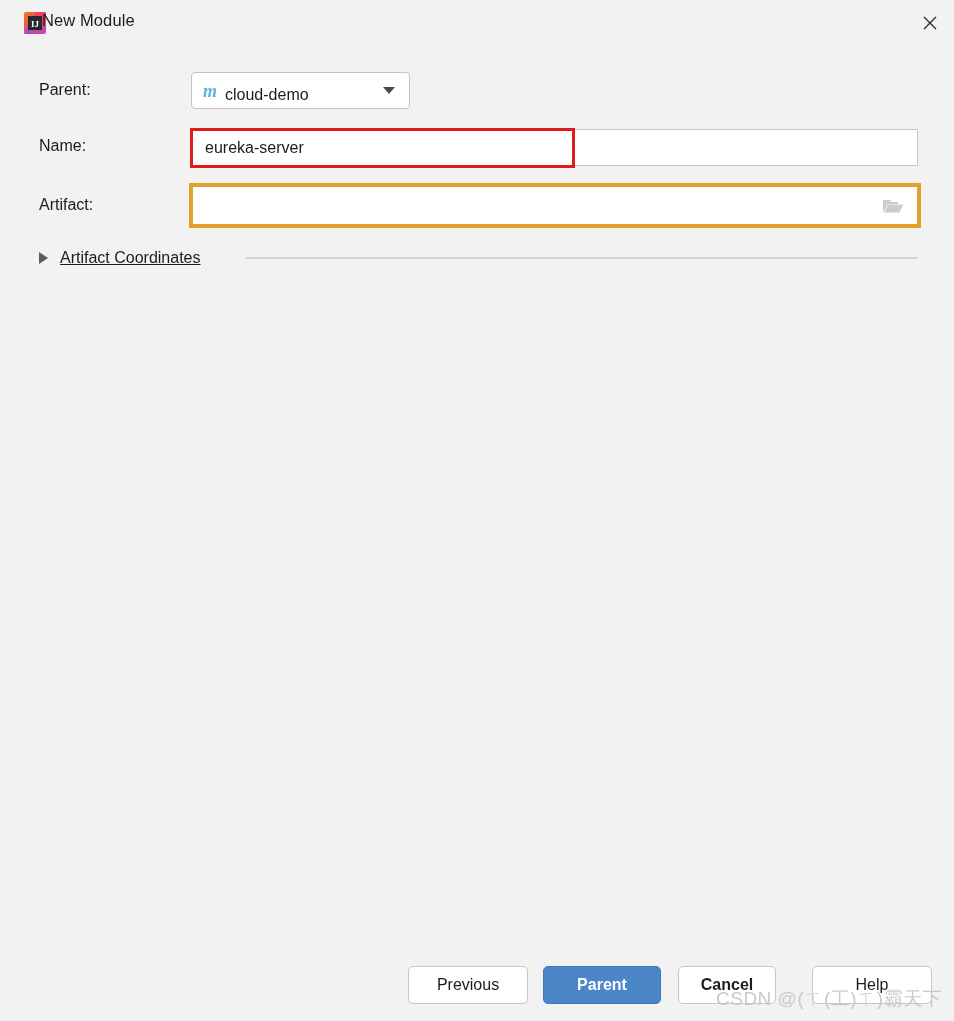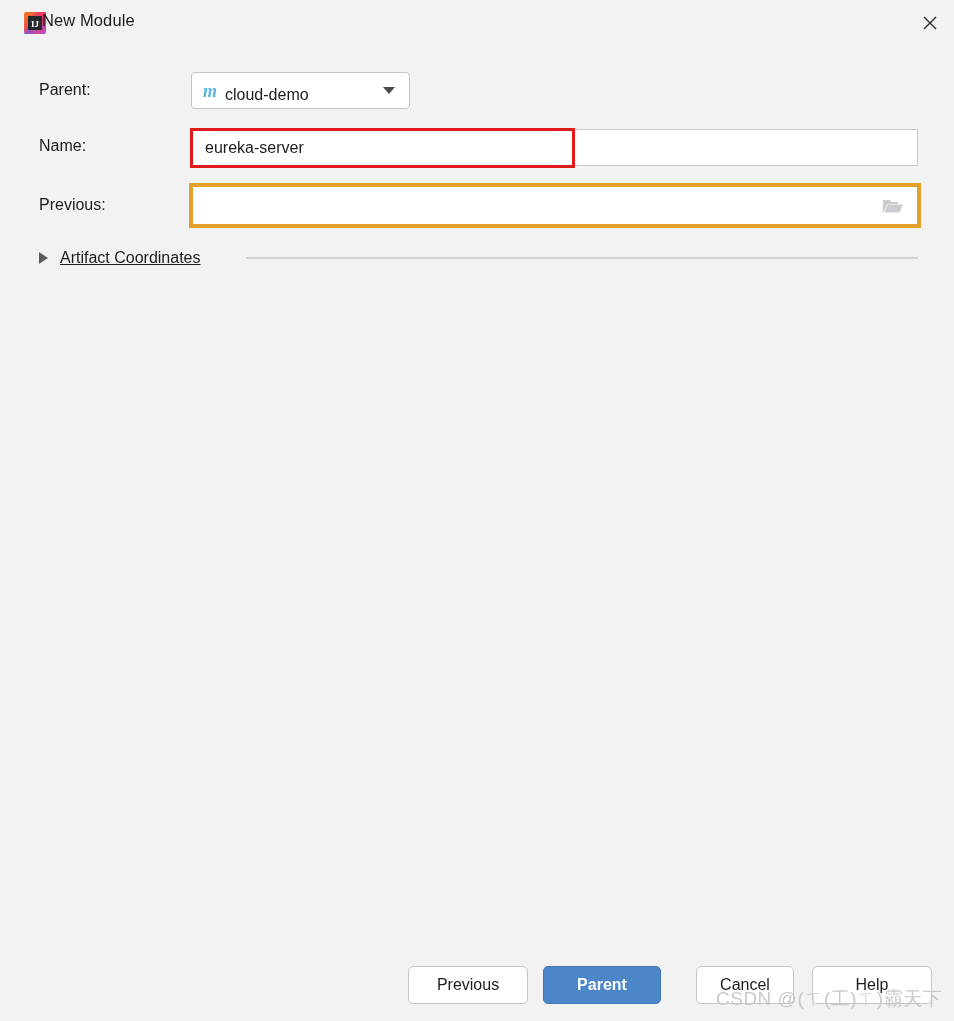--- a/index.html
+++ b/index.html
@@ -204,21 +204,21 @@
     white-space: nowrap;
   }
   #btn-previous { left: 408px; top: 966px; width: 120px; }
   #btn-finish {
     left: 543px; top: 966px; width: 118px;
     background: #4a86c8;
     border: 1px solid #3f77b4;
     color: #ffffff;
     font-weight: bold;
   }
-  #btn-cancel { left: 696px; top: 966px; width: 98px; }
+  #btn-cancel { left: 678px; top: 966px; width: 98px; font-weight: bold; }
   #btn-help   { left: 812px; top: 966px; width: 120px; }
 
   
   .watermark {
     position: absolute;
     left: 716px; top: 986px;
     font-size: 19px;
     color: #c9c9c9;
     white-space: nowrap;
     letter-spacing: 0.5px;
@@ -265,21 +265,21 @@
   <span class="chevron"></span>
 </div>
 
 <span class="form-label" id="label-name">Name:</span>
 
 <div class="text-field" id="field-name">
   <span class="field-text">eureka-server</span>
 </div>
 <div class="annot" id="annot-name"></div>
 
-<span class="form-label" id="label-location">Previous:</span>
+<span class="form-label" id="label-location">Artifact:</span>
 
 <div class="text-field" id="field-location">
   <span class="browse-icon">
     <svg width="22" height="18" viewBox="0 0 22 18">
       <path d="M1 3 L8 3 L9.6 5 L16 5 L16 7 L5.4 7 L1.6 15 L1 15 Z" fill="#c9ccd1"></path>
       <path d="M5.8 7.6 L21 7.6 L17.6 15.4 L2.4 15.4 Z" fill="#c9ccd1"></path>
     </svg>
   </span>
 </div>
 <div class="annot" id="annot-location"></div>

